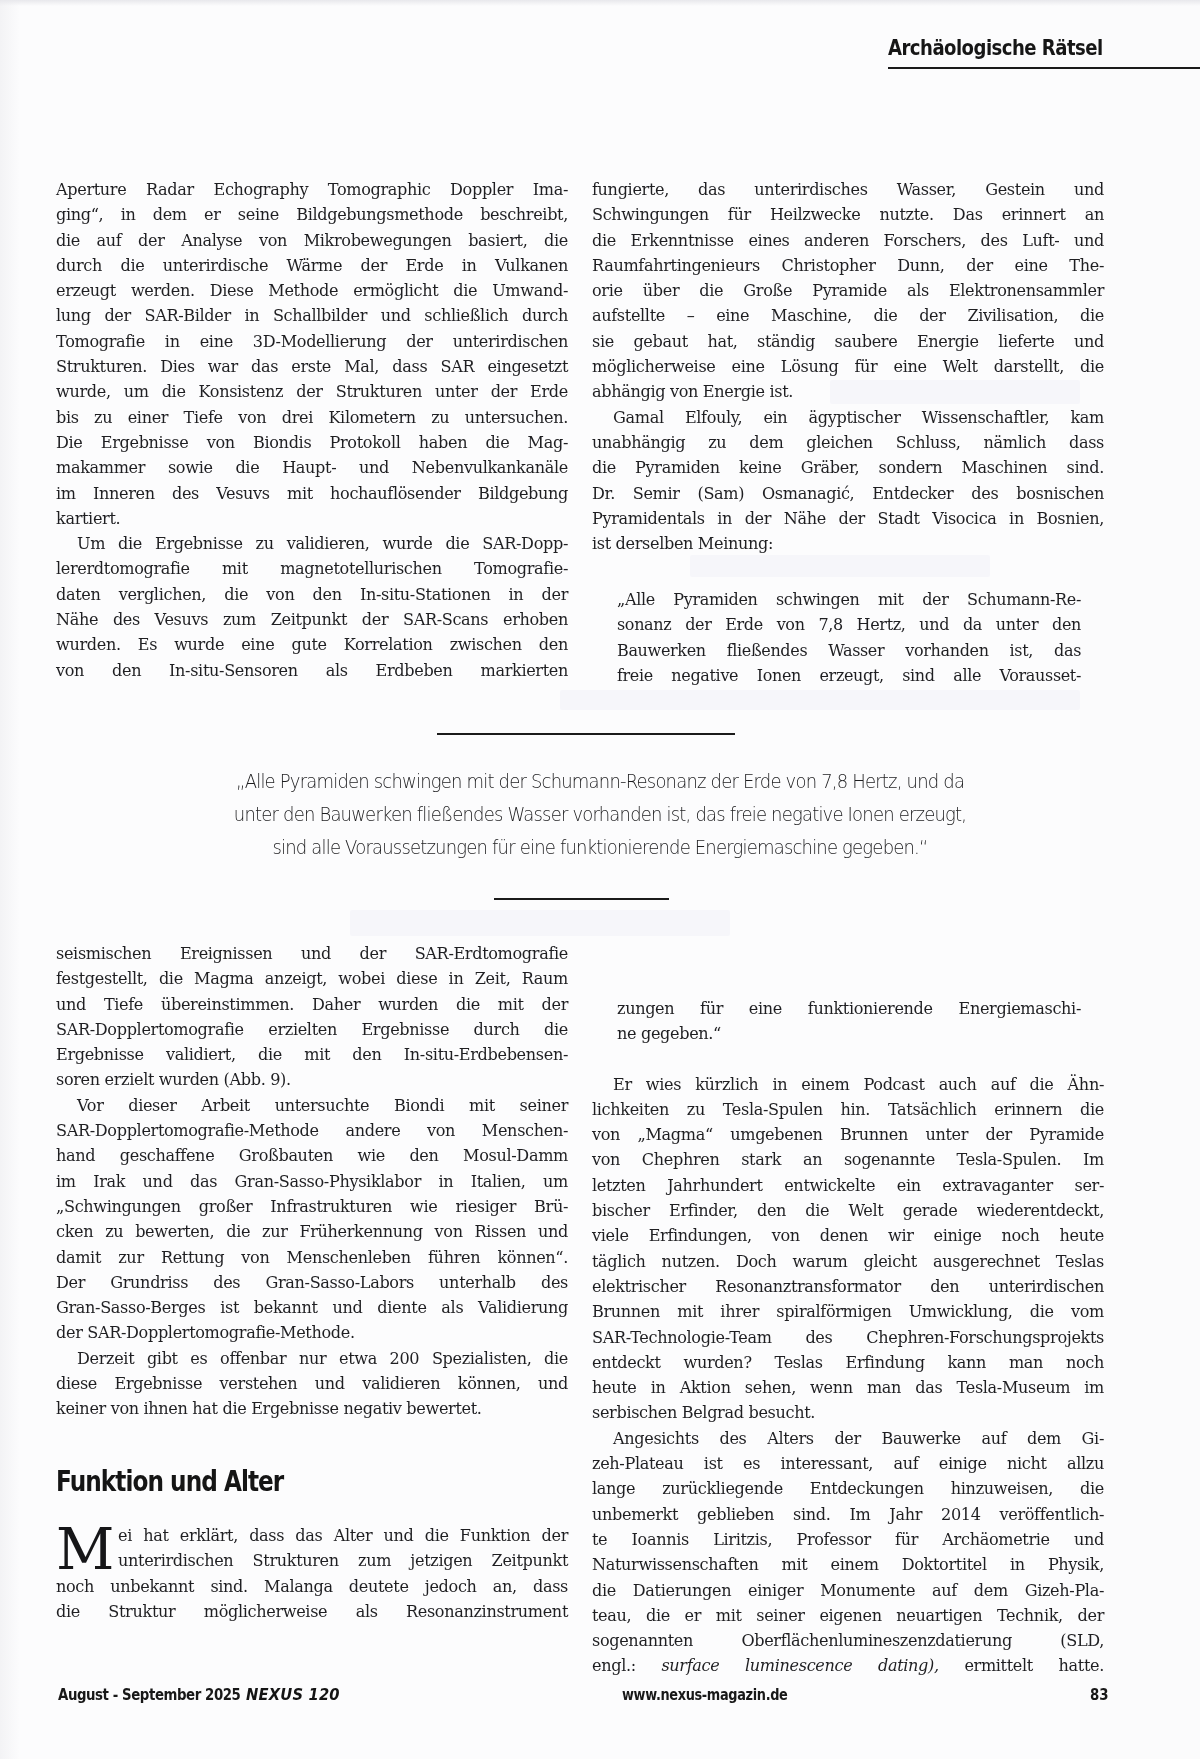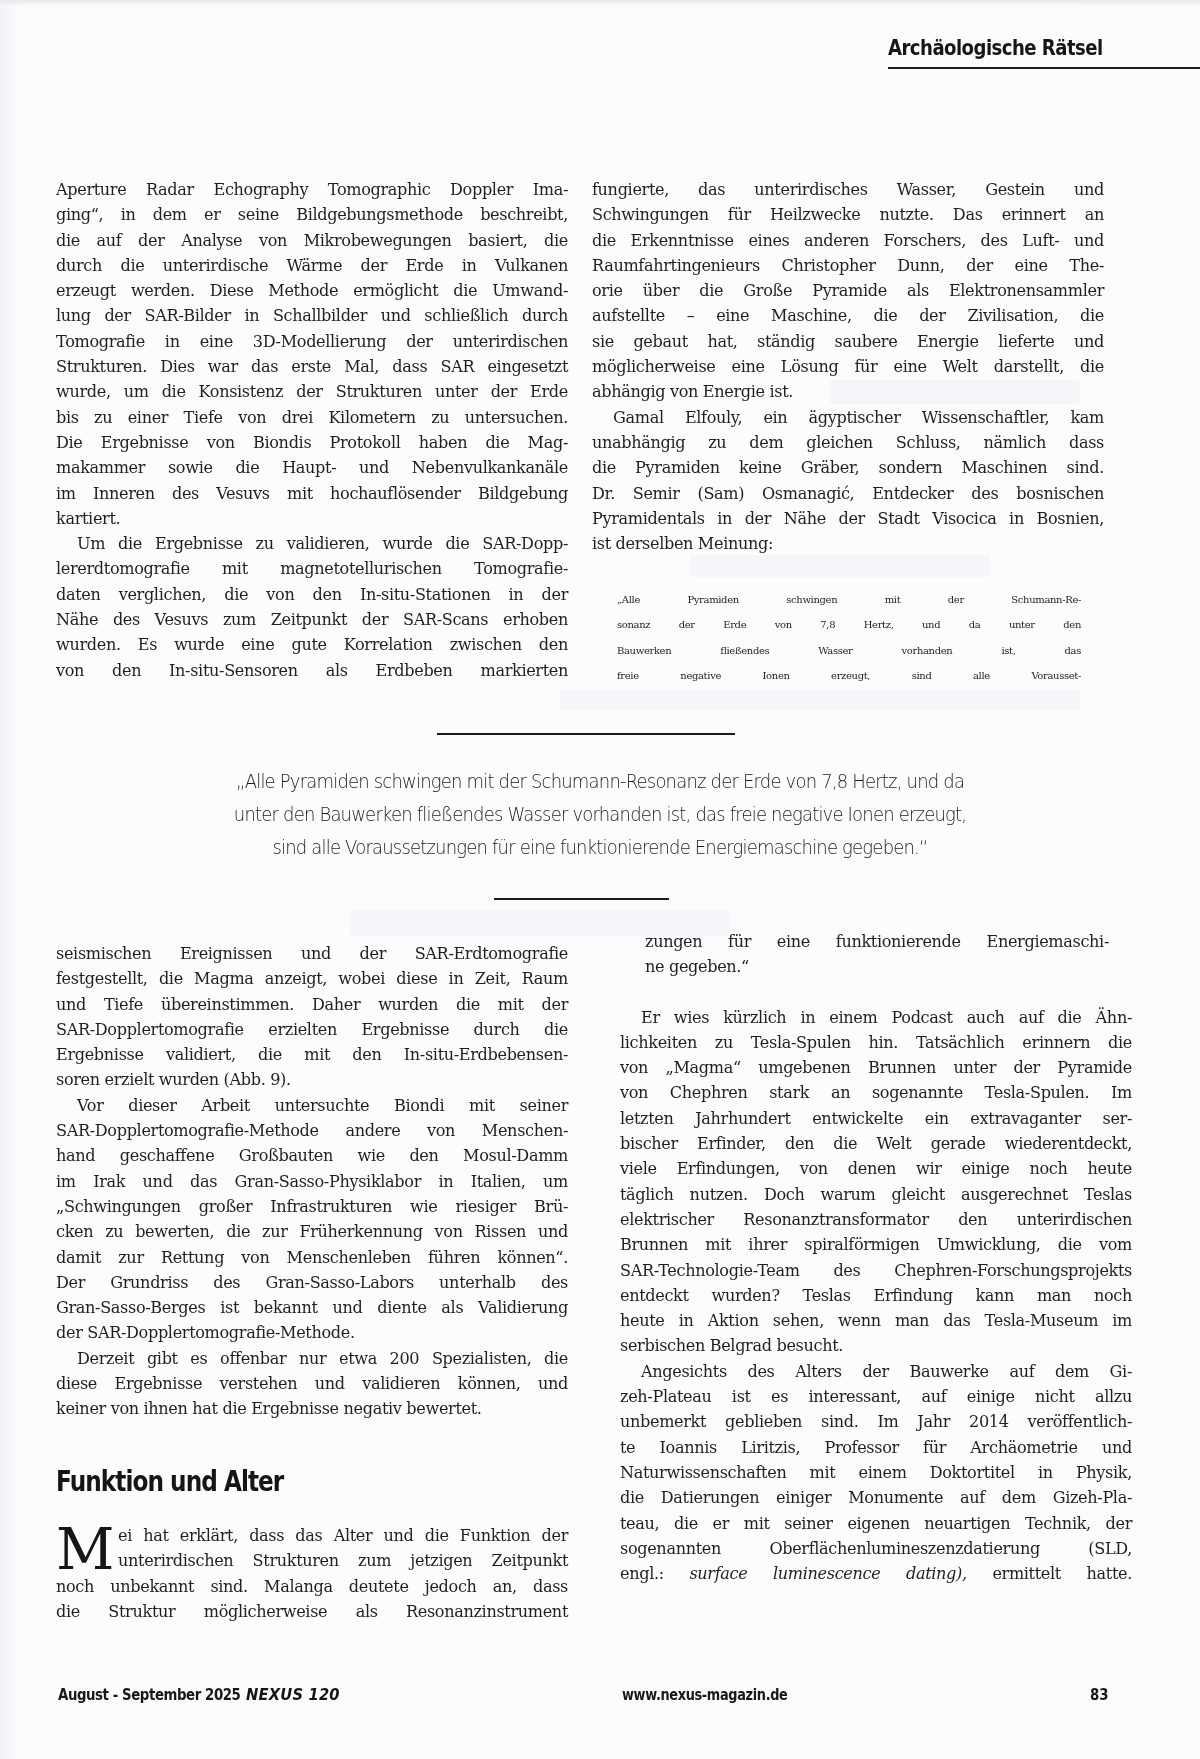--- a/index.html
+++ b/index.html
@@ -53,39 +53,39 @@
       font-size: 16.1px;
       line-height: 25.3px;
       color: #1f1f22;
       text-align: justify;
       hyphens: manual;
       letter-spacing: -0.35px;
     }
     .col-left-top { left: 56px; top: 177px; }
     .col-right-top { left: 592px; top: 177px; }
     .col-left-bottom { left: 56px; top: 941px; }
-    .col-right-bottom { left: 592px; top: 929px; margin-left: 28px; }
+    .col-right-bottom { left: 592px; top: 996px; }
     .col .line {
       display: block;
       text-align-last: justify;
       white-space: nowrap;
     }
     .col .line.last {
       text-align-last: left;
     }
     .col .line.ind {
       padding-left: 21px;
     }
     .blockquote {
       position: absolute;
       left: 617px;
       top: 587px;
       width: 464px;
       font-family: "DejaVu Serif", serif;
-      font-size: 10px;
+      font-size: 16px;
       line-height: 25.3px;
       letter-spacing: -0.35px;
       color: #1f1f22;
     }
     .blockquote .line {
       display: block;
       white-space: nowrap;
       text-align-last: justify;
     }
 
@@ -319,20 +319,21 @@
     <span class="line">viele Erfindungen, von denen wir einige noch heute</span>
     <span class="line">täglich nutzen. Doch warum gleicht ausgerechnet Teslas</span>
     <span class="line">elektrischer Resonanztransformator den unterirdischen</span>
     <span class="line">Brunnen mit ihrer spiralförmigen Umwicklung, die vom</span>
     <span class="line">SAR-Technologie-Team des Chephren-Forschungsprojekts</span>
     <span class="line">entdeckt wurden? Teslas Erfindung kann man noch</span>
     <span class="line">heute in Aktion sehen, wenn man das Tesla-Museum im</span>
     <span class="line last">serbischen Belgrad besucht.</span>
     <span class="line ind">Angesichts des Alters der Bauwerke auf dem Gi-</span>
     <span class="line">zeh-Plateau ist es interessant, auf einige nicht allzu</span>
+    <span class="line">lange zurückliegende Entdeckungen hinzuweisen, die</span>
     <span class="line">unbemerkt geblieben sind. Im Jahr 2014 veröffentlich-</span>
     <span class="line">te Ioannis Liritzis, Professor für Archäometrie und</span>
     <span class="line">Naturwissenschaften mit einem Doktortitel in Physik,</span>
     <span class="line">die Datierungen einiger Monumente auf dem Gizeh-Pla-</span>
     <span class="line">teau, die er mit seiner eigenen neuartigen Technik, der</span>
     <span class="line">sogenannten Oberflächenlumineszenzdatierung (SLD,</span>
     <span class="line"><span>engl.: </span><em class="italic">surface luminescence dating),</em><span> ermittelt hatte.</span></span>
   </div>
 
   <div class="folio-left">August - September 2025</div>

